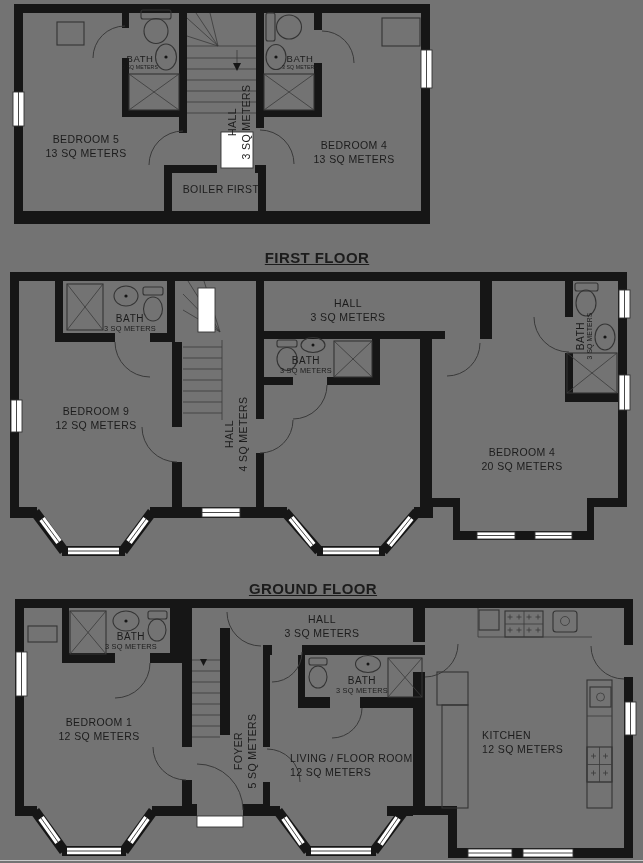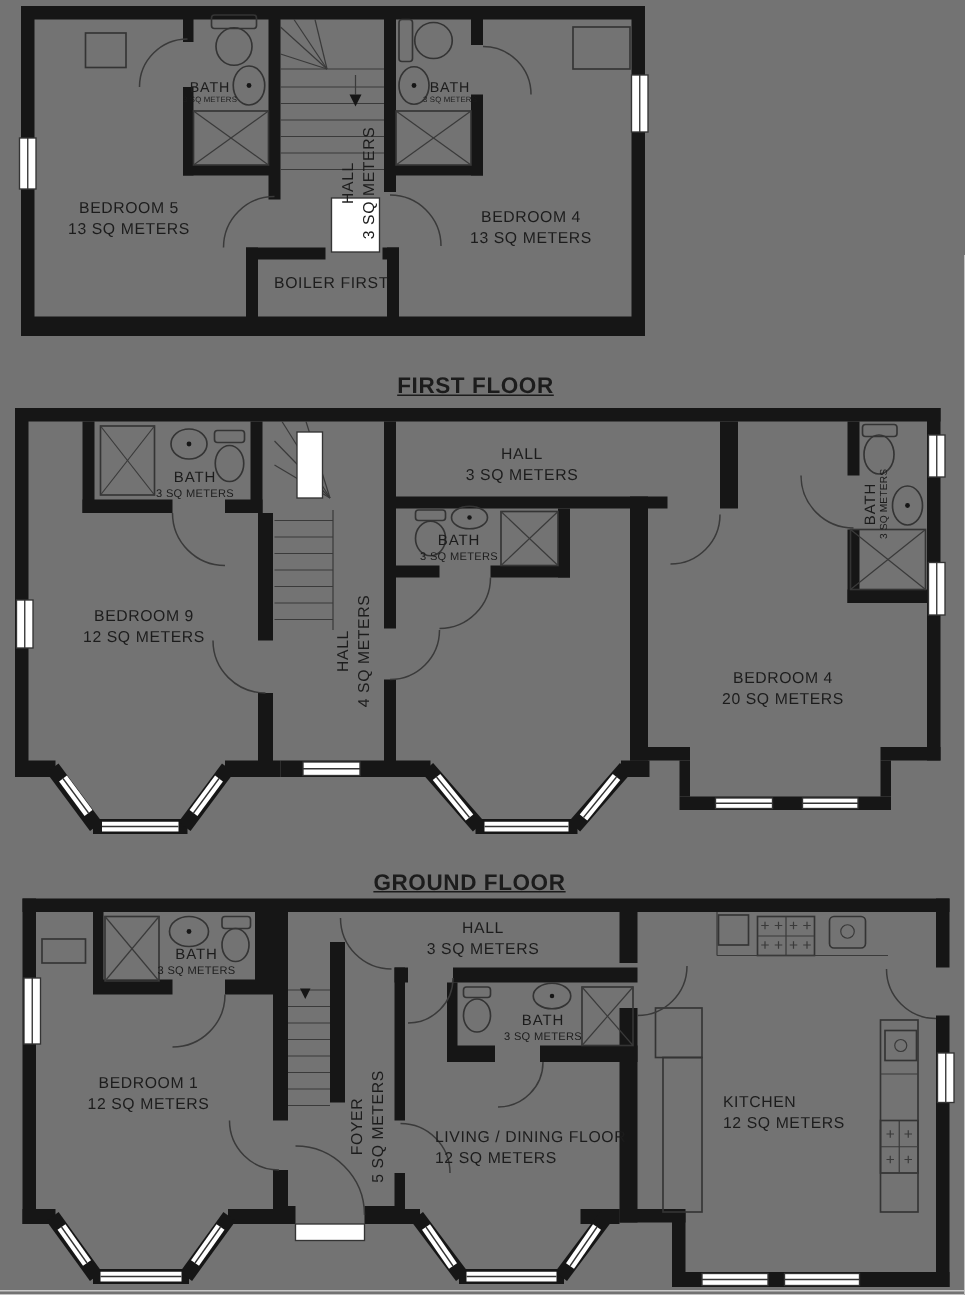--- a/index.html
+++ b/index.html
@@ -415,21 +415,21 @@
   </div>
   <div class="lbl" style="left:29px;top:715px;width:140px;">
     <div>BEDROOM 1</div>
     <div>12 SQ METERS</div>
   </div>
   <div class="lbl vert" style="left:190px;top:737px;width:110px;height:28px;">
     <div>FOYER</div>
     <div>5 SQ METERS</div>
   </div>
   <div class="lbl leftal" style="left:290px;top:751px;width:170px;">
-    <div>LIVING / DINING FLOOR</div>
+    <div>LIVING / FLOOR ROOM</div>
     <div>12 SQ METERS</div>
   </div>
   <div class="lbl leftal" style="left:482px;top:728px;width:130px;">
     <div>KITCHEN</div>
     <div>12 SQ METERS</div>
   </div>
 
   <div class="bline"></div>
 </div>
 

